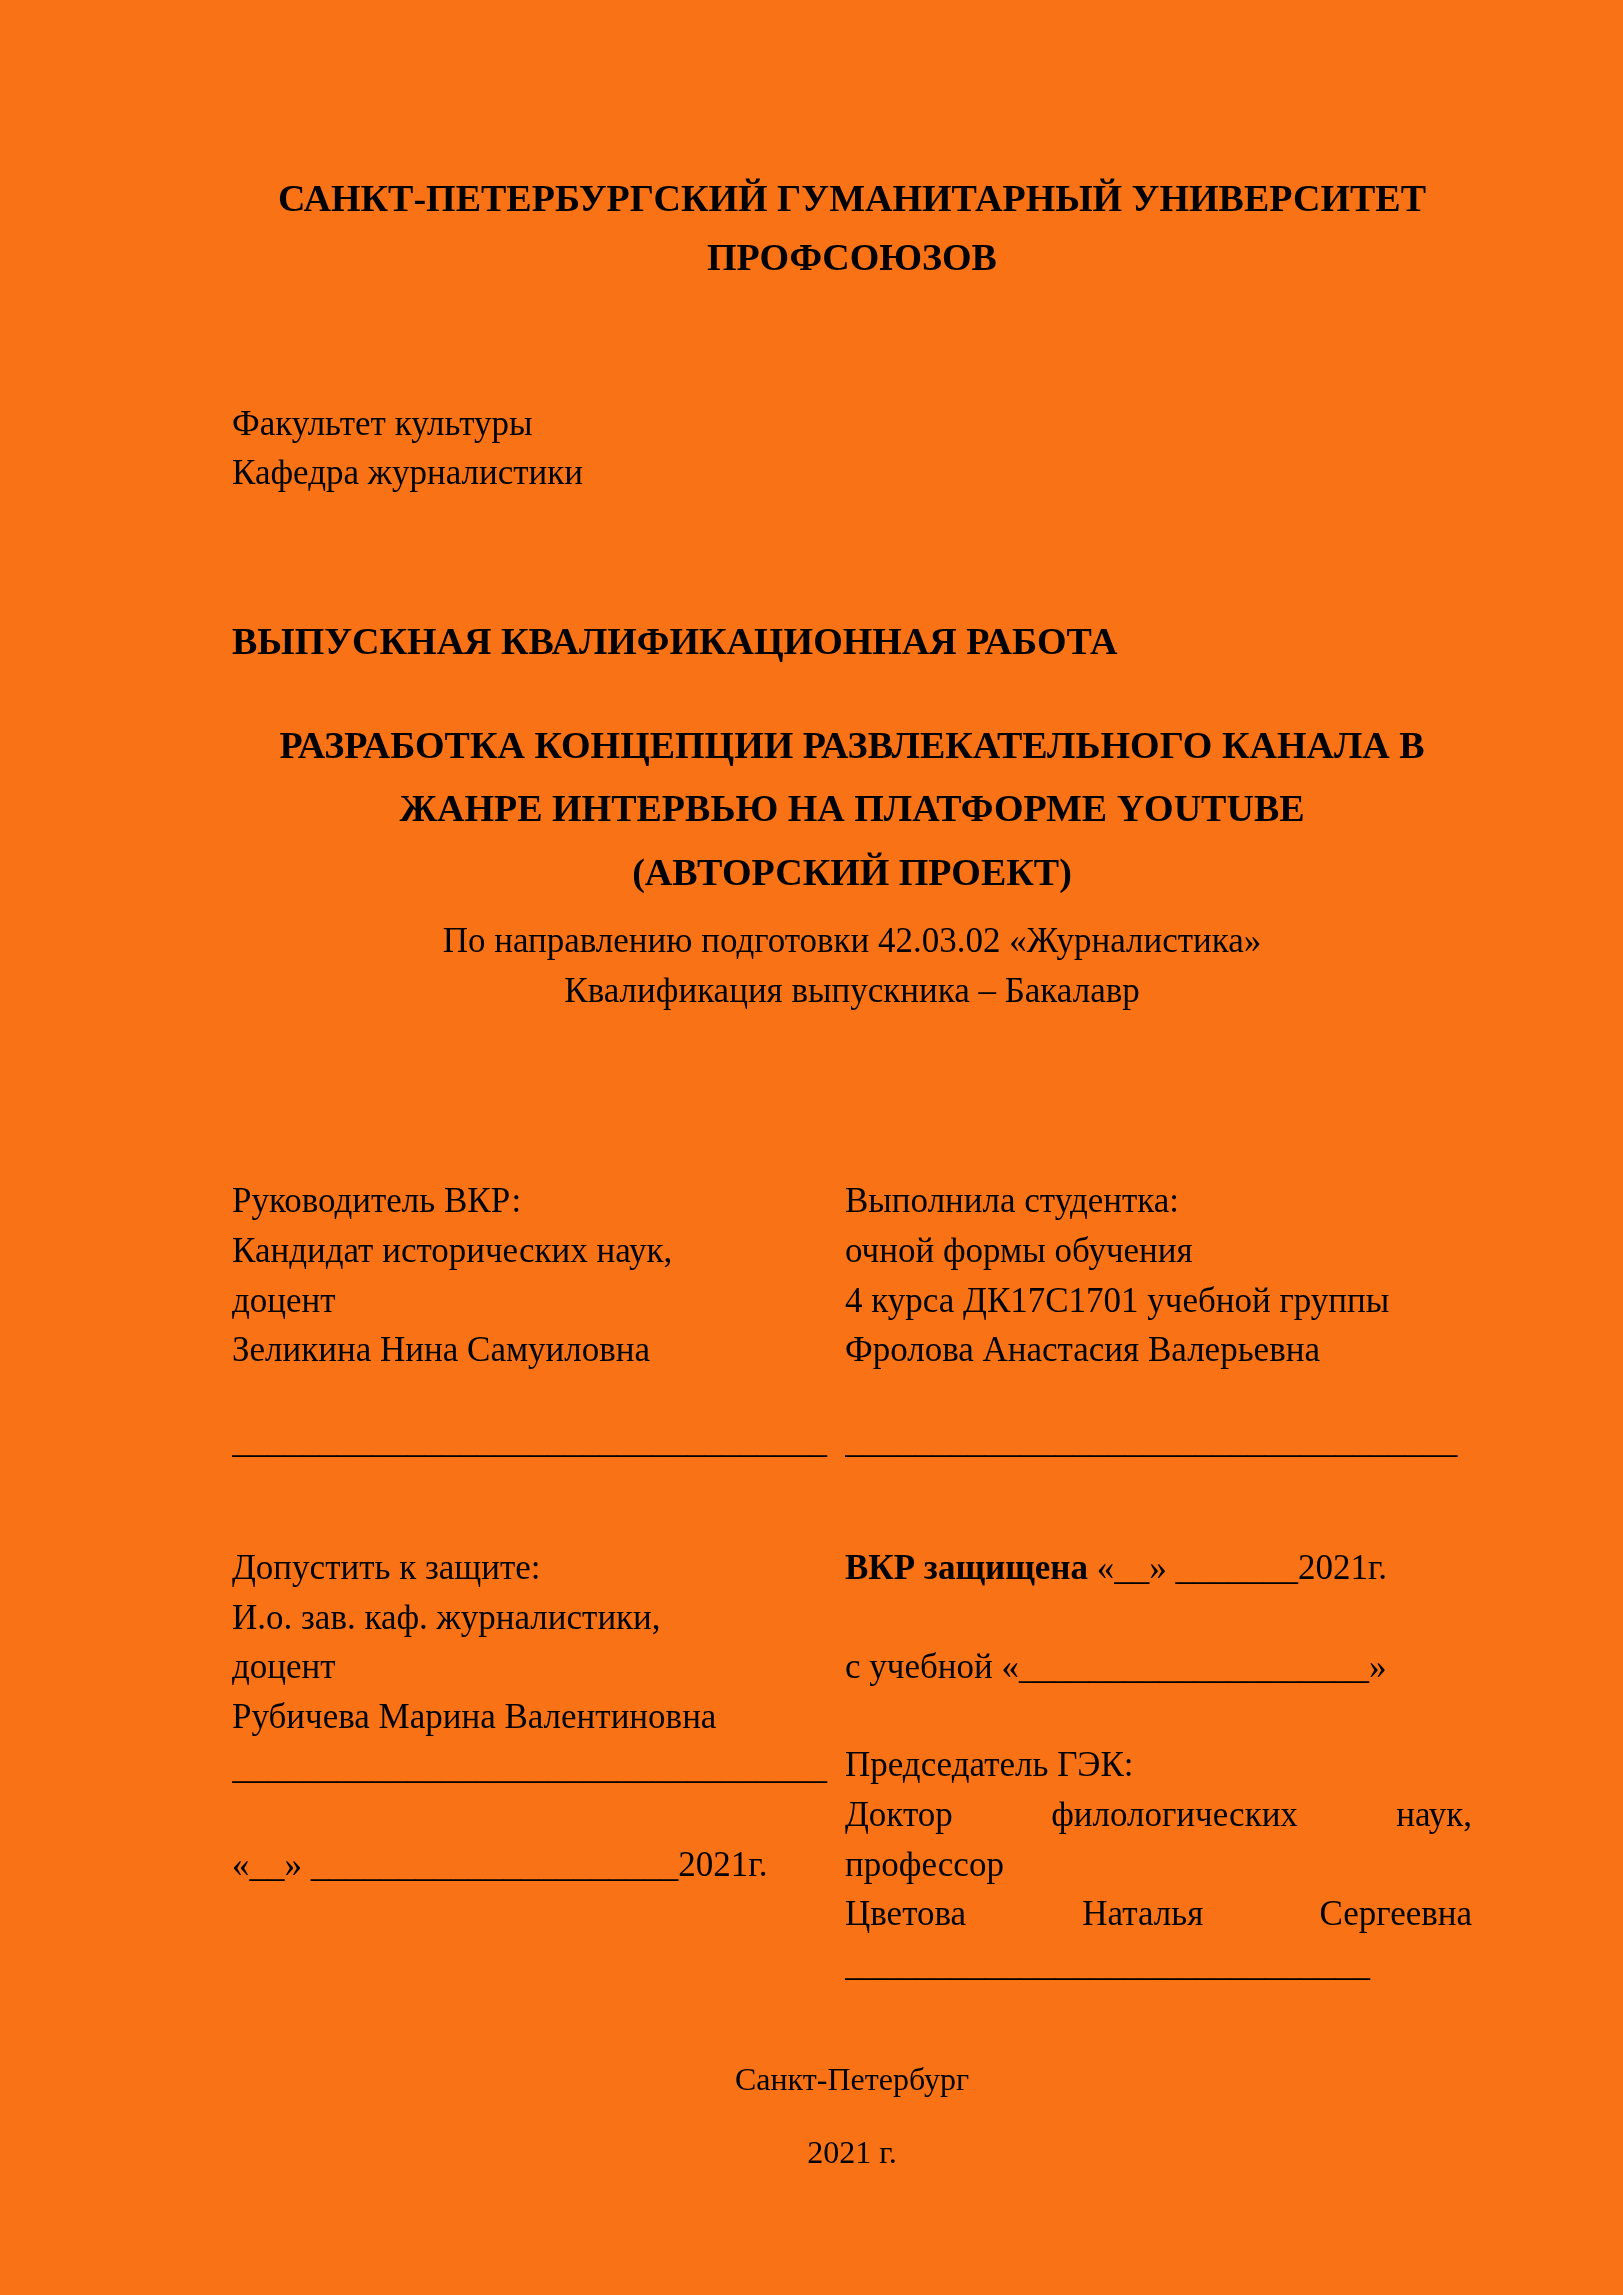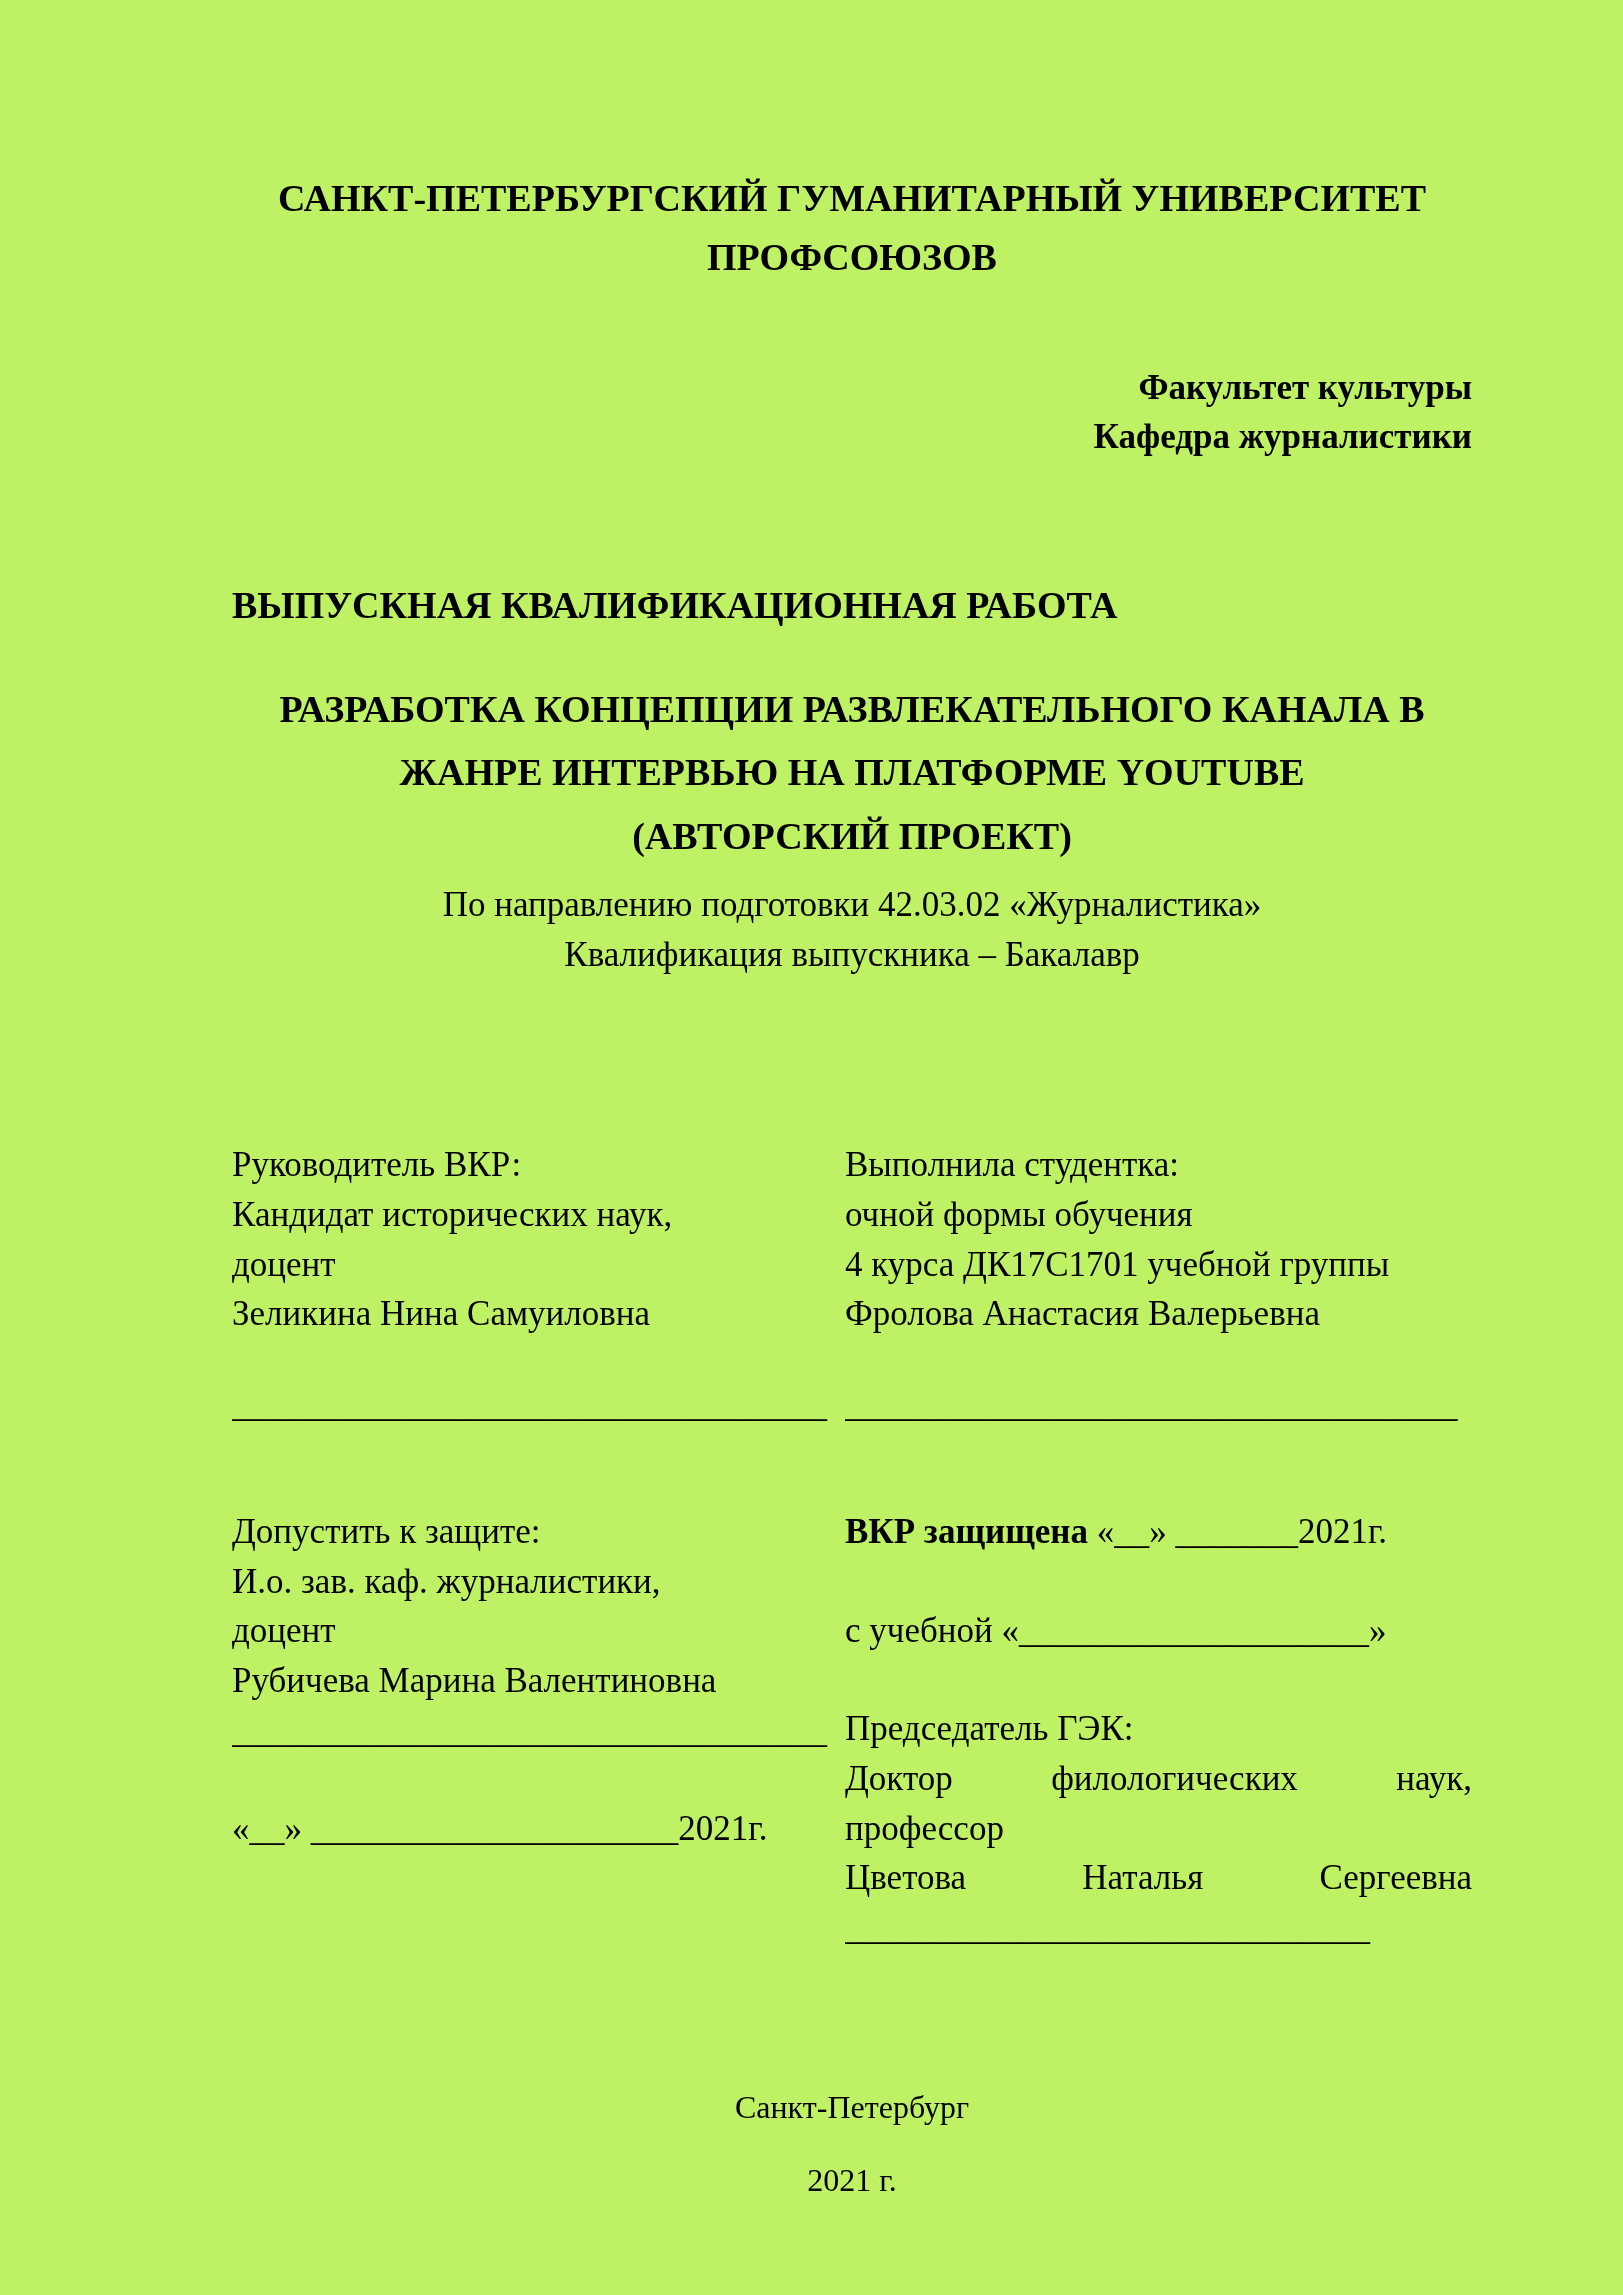--- a/index.html
+++ b/index.html
@@ -4,43 +4,42 @@
 <style>
   html, body {
     margin: 0;
     padding: 0;
     background: #ffffff;
   }
   .page {
     position: relative;
     width: 1623px;
     height: 2295px;
-    background: #bef264;
+    background: #f97316;
     color: #000000;
     font-family: "Liberation Serif", serif;
     box-sizing: border-box;
-    padding: 169px 151px 92px 232px;
+    padding: 169px 151px 120px 232px;
     display: flex;
     flex-direction: column;
     overflow: hidden;
   }
   .bold { font-weight: bold; }
 
   .university {
     font-size: 38px;
     font-weight: bold;
     line-height: 1.55;
     text-align: center;
   }
   .faculty-block {
-    margin-top: 76px;
+    margin-top: 112px;
     font-size: 35px;
     line-height: 1.42;
-    text-align: right;
-    font-weight: bold;
+    text-align: left;
   }
   .work-type {
     margin-top: 119px;
     font-size: 38px;
     font-weight: bold;
     text-align: left;
     line-height: 1.3;
   }
   .thesis-title {
     margin-top: 47px;

